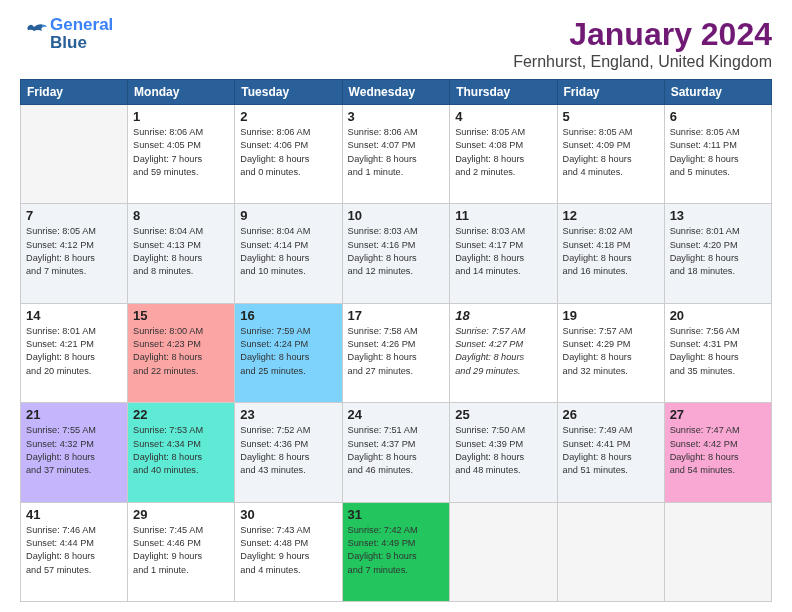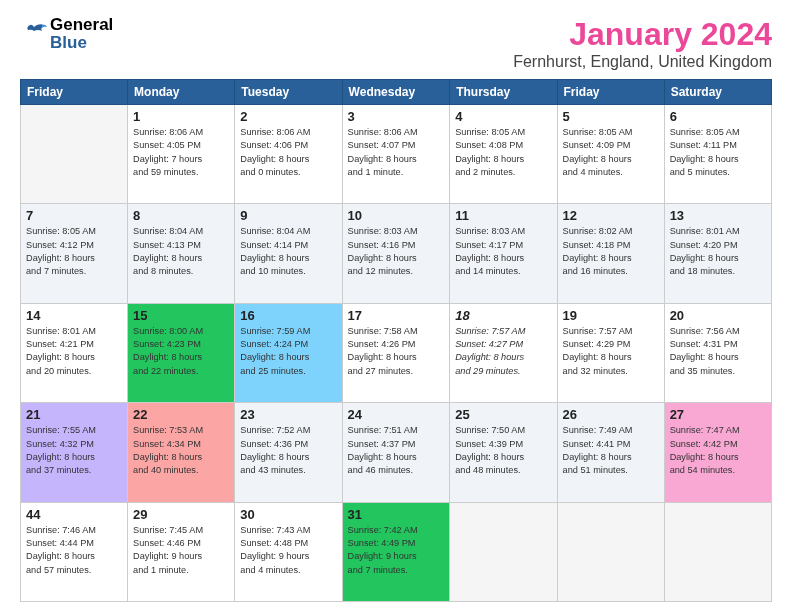--- a/index.html
+++ b/index.html
@@ -32,21 +32,21 @@
       display: flex;
       align-items: center;
       gap: 2px;
     }
     .title-block {
       text-align: right;
     }
     .month-title {
       font-size: 32px;
       font-weight: bold;
-      color: #ec4899;
+      color: #701a75;
     }
     .location {
       font-size: 16px;
       color: #444;
     }
     .calendar-table {
       width: 100%;
       border-collapse: collapse;
       flex: 1;
     }
@@ -91,21 +91,21 @@
 
 <div class="page">
   <div class="header">
     <div class="logo">
       <div class="logo-top">
         <svg width="28" height="22" viewBox="0 0 28 22">
           <path d="M14 4 Q18 0 24 2 Q20 5 22 8 Q18 6 14 8 Q12 6 8 7 Q6 4 10 2 Q12 1 14 4Z" fill="#2a6099"></path>
           <path d="M22 2 Q26 1 27 4 Q24 3 22 5Z" fill="#4a90d9"></path>
         </svg>
         <div style="display:flex; flex-direction:column; line-height:1.05;">
-          <span style="font-size:17px; font-weight:bold; color:#000000;">General</span>
+          <span style="font-size:17px; font-weight:bold; color:#3b82f6;">General</span>
           <span style="font-size:17px; font-weight:bold; color:#2a6099;">Blue</span>
         </div>
       </div>
     </div>
     <div class="title-block">
       <div class="month-title">January 2024</div>
       <div class="location">Fernhurst, England, United Kingdom</div>
     </div>
   </div>
 
@@ -219,21 +219,21 @@
           </td>
         </tr>
         <tr>
           <td style="background-color: rgb(255, 255, 255);">
             <div class="day-number">14</div>
             <div class="day-info" style="white-space: pre-line;">Sunrise: 8:01 AM
 Sunset: 4:21 PM
 Daylight: 8 hours
 and 20 minutes.</div>
           </td>
-          <td style="background-color: #22c55e;">
+          <td style="background-color: #fca5a5;">
             <div class="day-number">15</div>
             <div class="day-info" style="white-space: pre-line;">Sunrise: 8:00 AM
 Sunset: 4:23 PM
 Daylight: 8 hours
 and 22 minutes.</div>
           </td>
           <td style="background-color: #7dd3fc;">
             <div class="day-number">16</div>
             <div class="day-info" style="white-space: pre-line;">Sunrise: 7:59 AM
 Sunset: 4:24 PM
@@ -270,21 +270,21 @@
           </td>
         </tr>
         <tr>
           <td style="background-color: #c4b5fd;">
             <div class="day-number">21</div>
             <div class="day-info" style="white-space: pre-line;">Sunrise: 7:55 AM
 Sunset: 4:32 PM
 Daylight: 8 hours
 and 37 minutes.</div>
           </td>
-          <td style="background-color: #fca5a5;">
+          <td style="background-color: #5eead4;">
             <div class="day-number">22</div>
             <div class="day-info" style="white-space: pre-line;">Sunrise: 7:53 AM
 Sunset: 4:34 PM
 Daylight: 8 hours
 and 40 minutes.</div>
           </td>
           <td style="background-color: rgb(240, 244, 248);">
             <div class="day-number">23</div>
             <div class="day-info" style="white-space: pre-line;">Sunrise: 7:52 AM
 Sunset: 4:36 PM
@@ -315,21 +315,21 @@
           <td style="background-color: #f9a8d4;">
             <div class="day-number">27</div>
             <div class="day-info" style="white-space: pre-line;">Sunrise: 7:47 AM
 Sunset: 4:42 PM
 Daylight: 8 hours
 and 54 minutes.</div>
           </td>
         </tr>
         <tr>
           <td style="background-color: rgb(255, 255, 255);">
-            <div class="day-number">44</div>
+            <div class="day-number">41</div>
             <div class="day-info" style="white-space: pre-line;">Sunrise: 7:46 AM
 Sunset: 4:44 PM
 Daylight: 8 hours
 and 57 minutes.</div>
           </td>
           <td style="background-color: rgb(255, 255, 255);">
             <div class="day-number">29</div>
             <div class="day-info" style="white-space: pre-line;">Sunrise: 7:45 AM
 Sunset: 4:46 PM
 Daylight: 9 hours

